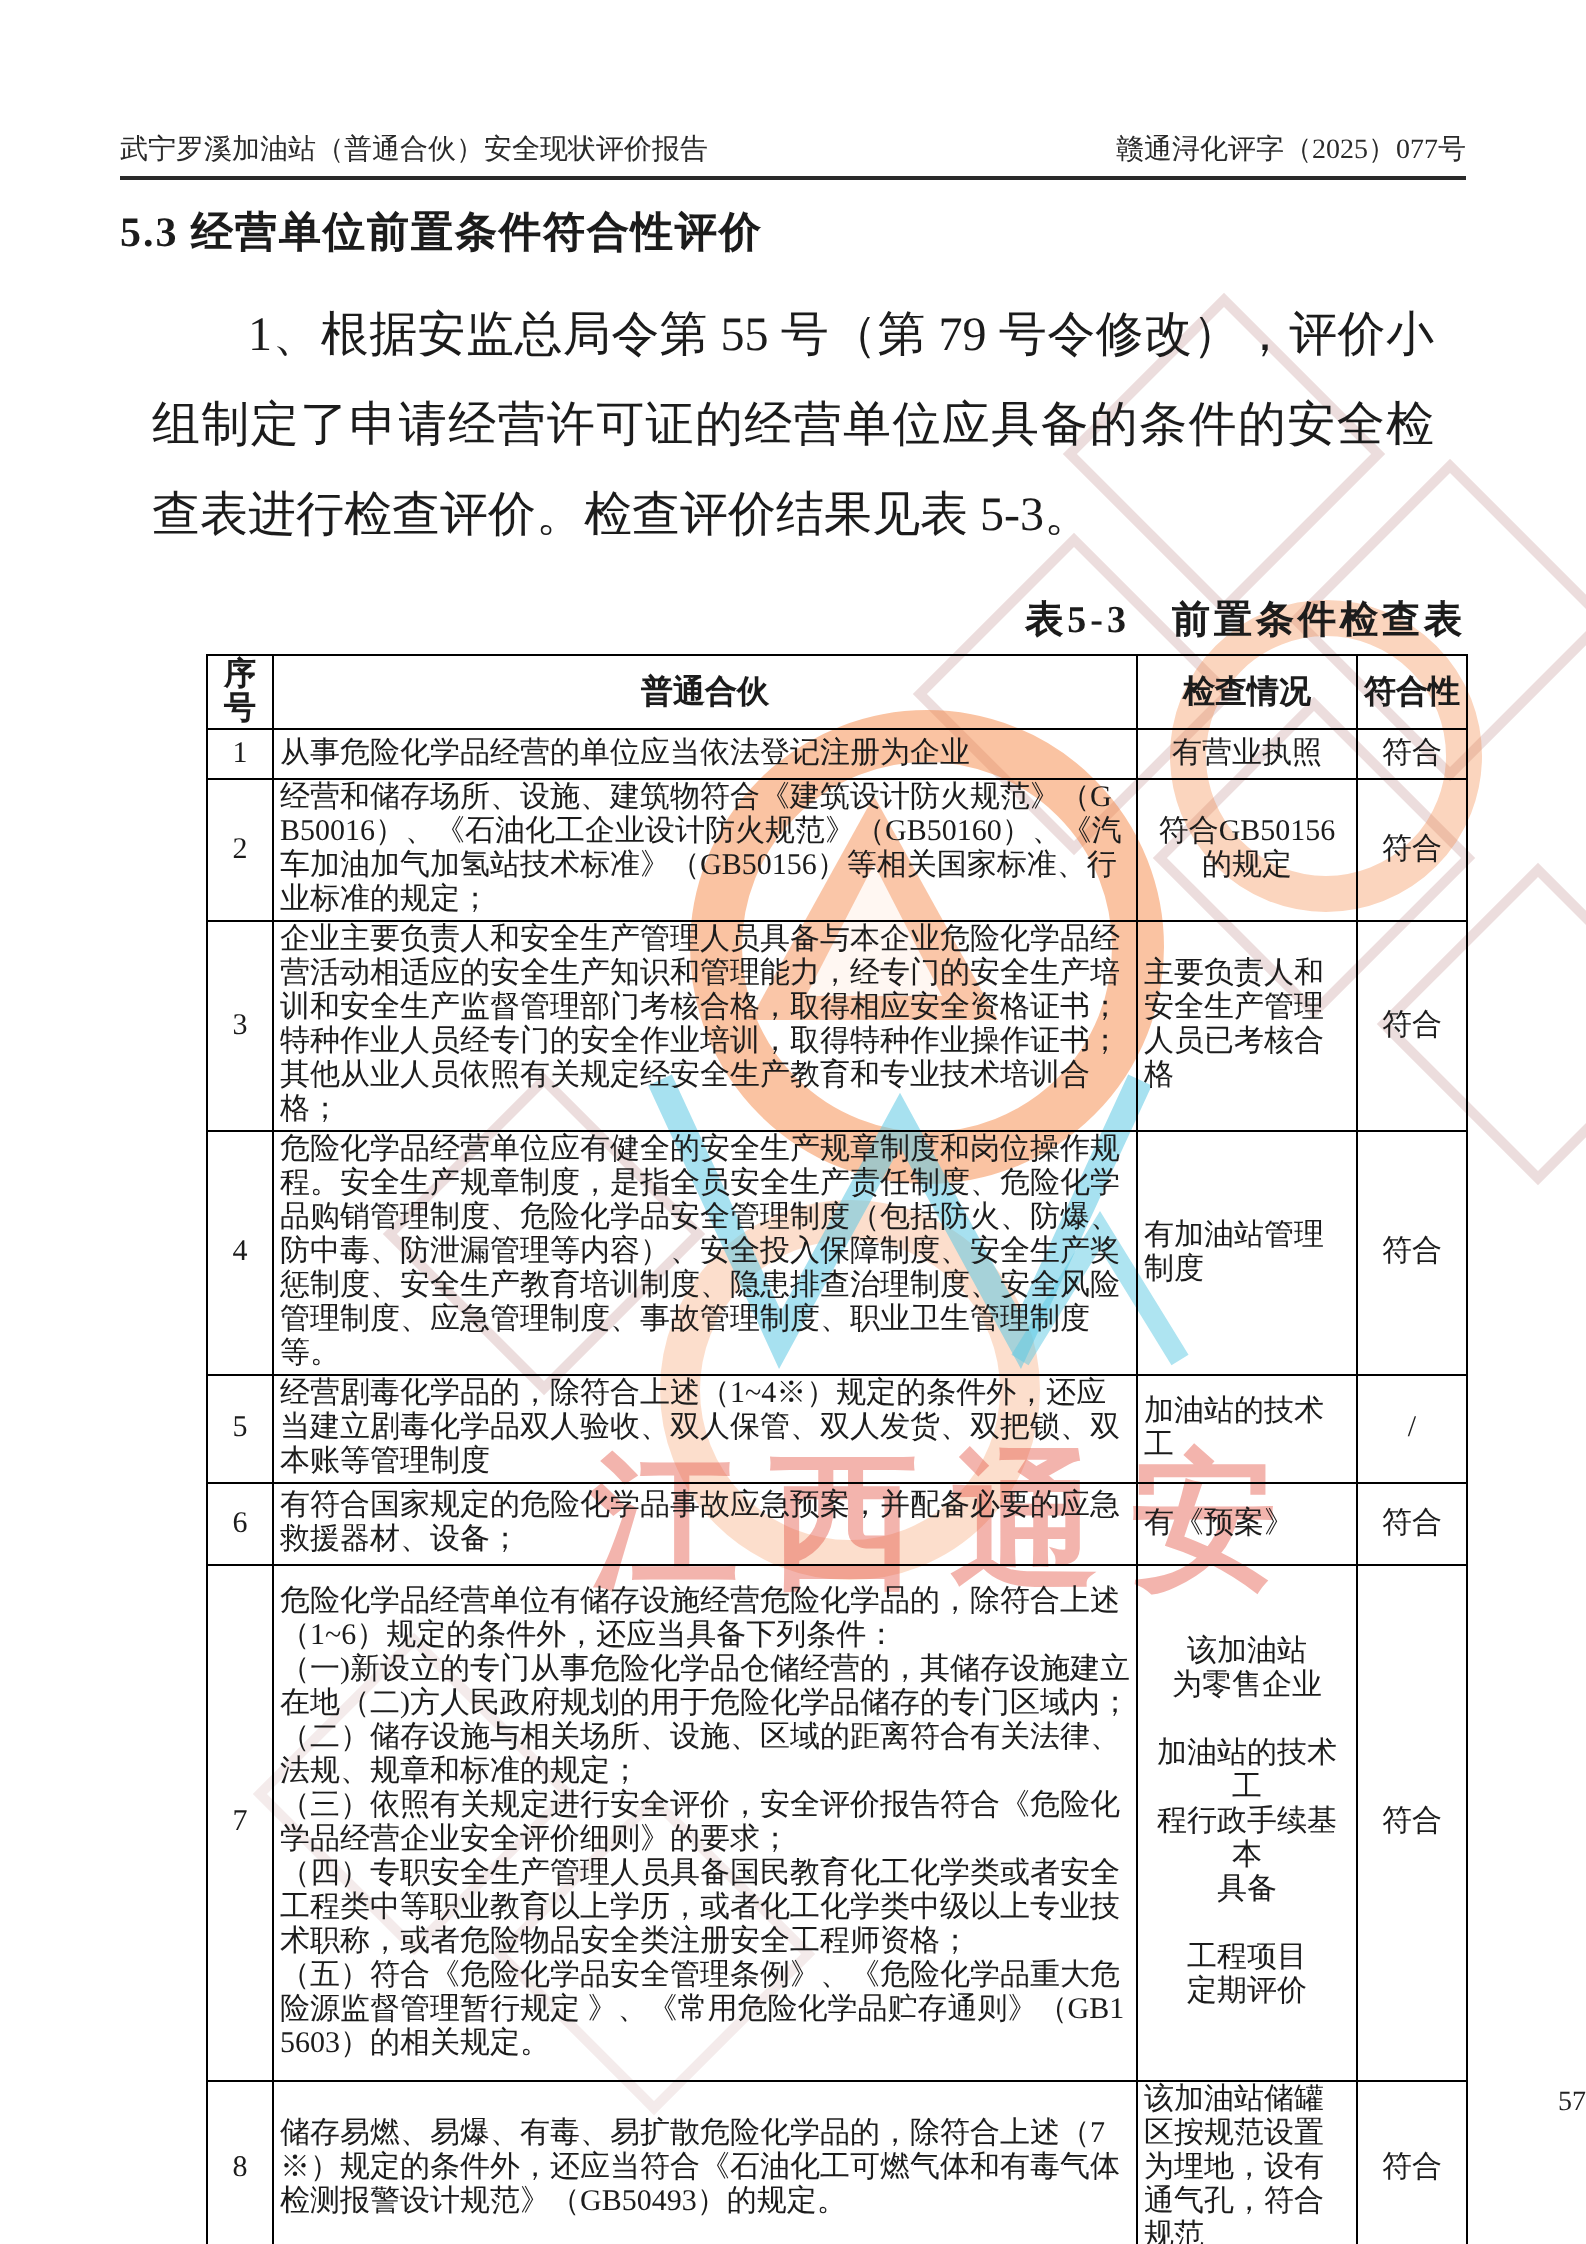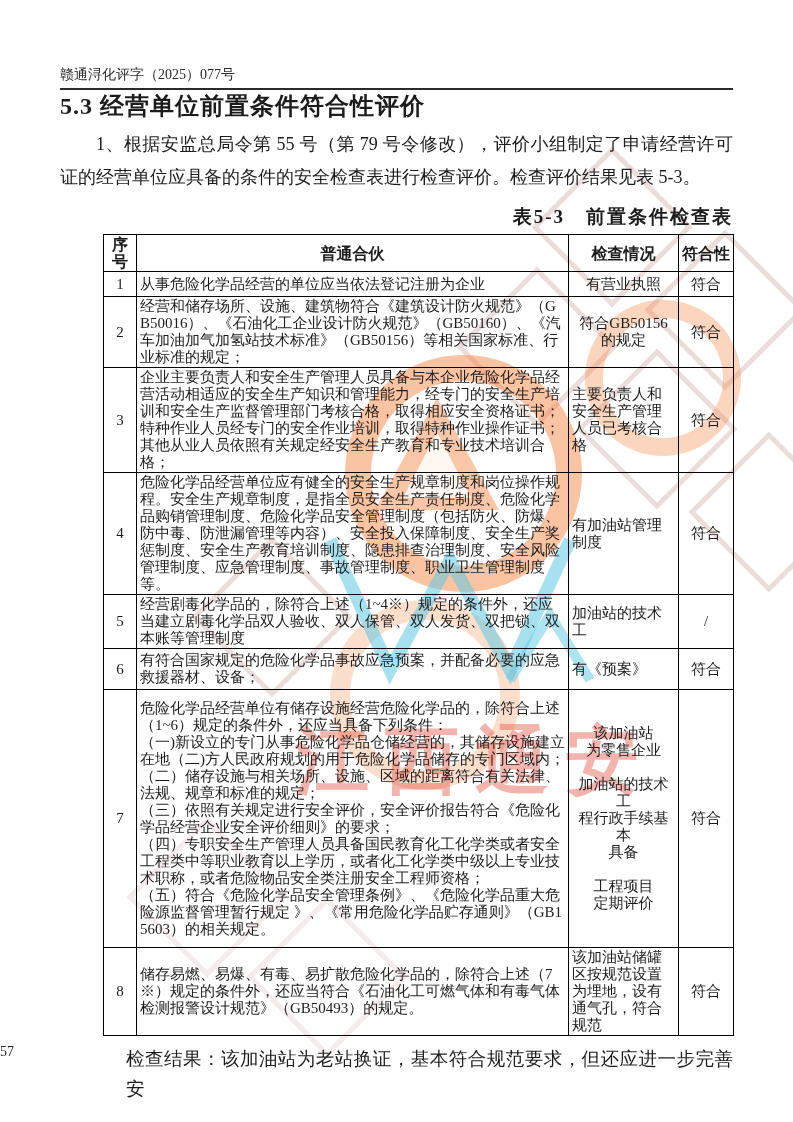--- a/index.html
+++ b/index.html
@@ -16,24 +16,24 @@
 
   
   .runhead{
     display:flex;justify-content:space-between;align-items:flex-end;
     font-size:14px;color:#2a2a2a;
     border-bottom:2px solid #2a2a2a;
     padding-bottom:4px;
   }
 
   
-  .sec-title{font-size:24px;font-weight:bold;margin:0 0 6px 0;letter-spacing:1px;}
+  .sec-title{font-size:21px;font-weight:bold;margin:12px 0 6px 0;letter-spacing:1px;}
   .para{
-    font-size:18px;line-height:33px;text-align:justify;
-    text-indent:2em;margin:0;
+    font-size:24px;line-height:45px;text-align:justify;
+    text-indent:2em;margin:16px;
   }
 
   
   .tbl-title{
     width:630px;margin:10px 0 4px 43px;
     text-align:right;font-size:19px;font-weight:bold;letter-spacing:2px;
   }
   table.check{
     border-collapse:collapse;
     width:630px;margin-left:43px;
@@ -60,21 +60,21 @@
   tr.h255 td{height:255px;} tr.h73 td{height:73px;}
 
   
   .conclusion{
     font-size:18.5px;line-height:30px;
     padding-left:66px;margin-top:8px;
     text-align:justify;
   }
   .pageno{
     position:absolute;left:0;right:0;bottom:62px;
-    text-align:left;font-size:14px;color:#222;z-index:2;
+    text-align:right;font-size:14px;color:#222;z-index:2;
   }
 
   
   .wm{position:absolute;z-index:1;pointer-events:none;}
   .wm-diamond{
     width:104px;height:104px;
     border:5px solid rgba(205,165,165,0.38);
     transform:rotate(45deg);
   }
   .wm-ring{
@@ -123,20 +123,21 @@
   <svg class="wm" style="left:320px;top:520px;" width="290" height="170" viewBox="0 0 290 170">
     <polyline points="10,20 70,150 130,40 190,150 250,20" fill="none" stroke="rgba(94,201,228,0.55)" stroke-width="13"></polyline>
     <polyline points="190,160 230,95 270,160" fill="none" stroke="rgba(94,201,228,0.5)" stroke-width="10"></polyline>
   </svg>
 
   <div class="wm wm-stamp-text" style="left:295px;top:712px;">江西通安</div>
 
   <div class="content">
 
     <div class="runhead">
+      <span>武宁罗溪加油站（普通合伙）安全现状评价报告</span>
       <span>赣通浔化评字（2025）077号</span>
     </div>
 
     <div class="sec-title">5.3 经营单位前置条件符合性评价</div>
 
     <p class="para">1、根据安监总局令第 55 号（第 79 号令修改），评价小组制定了申请经营许可证的经营单位应具备的条件的安全检查表进行检查评价。检查评价结果见表 5-3。</p>
 
     <div class="tbl-title">表5-3　前置条件检查表</div>
 
     <table class="check">

